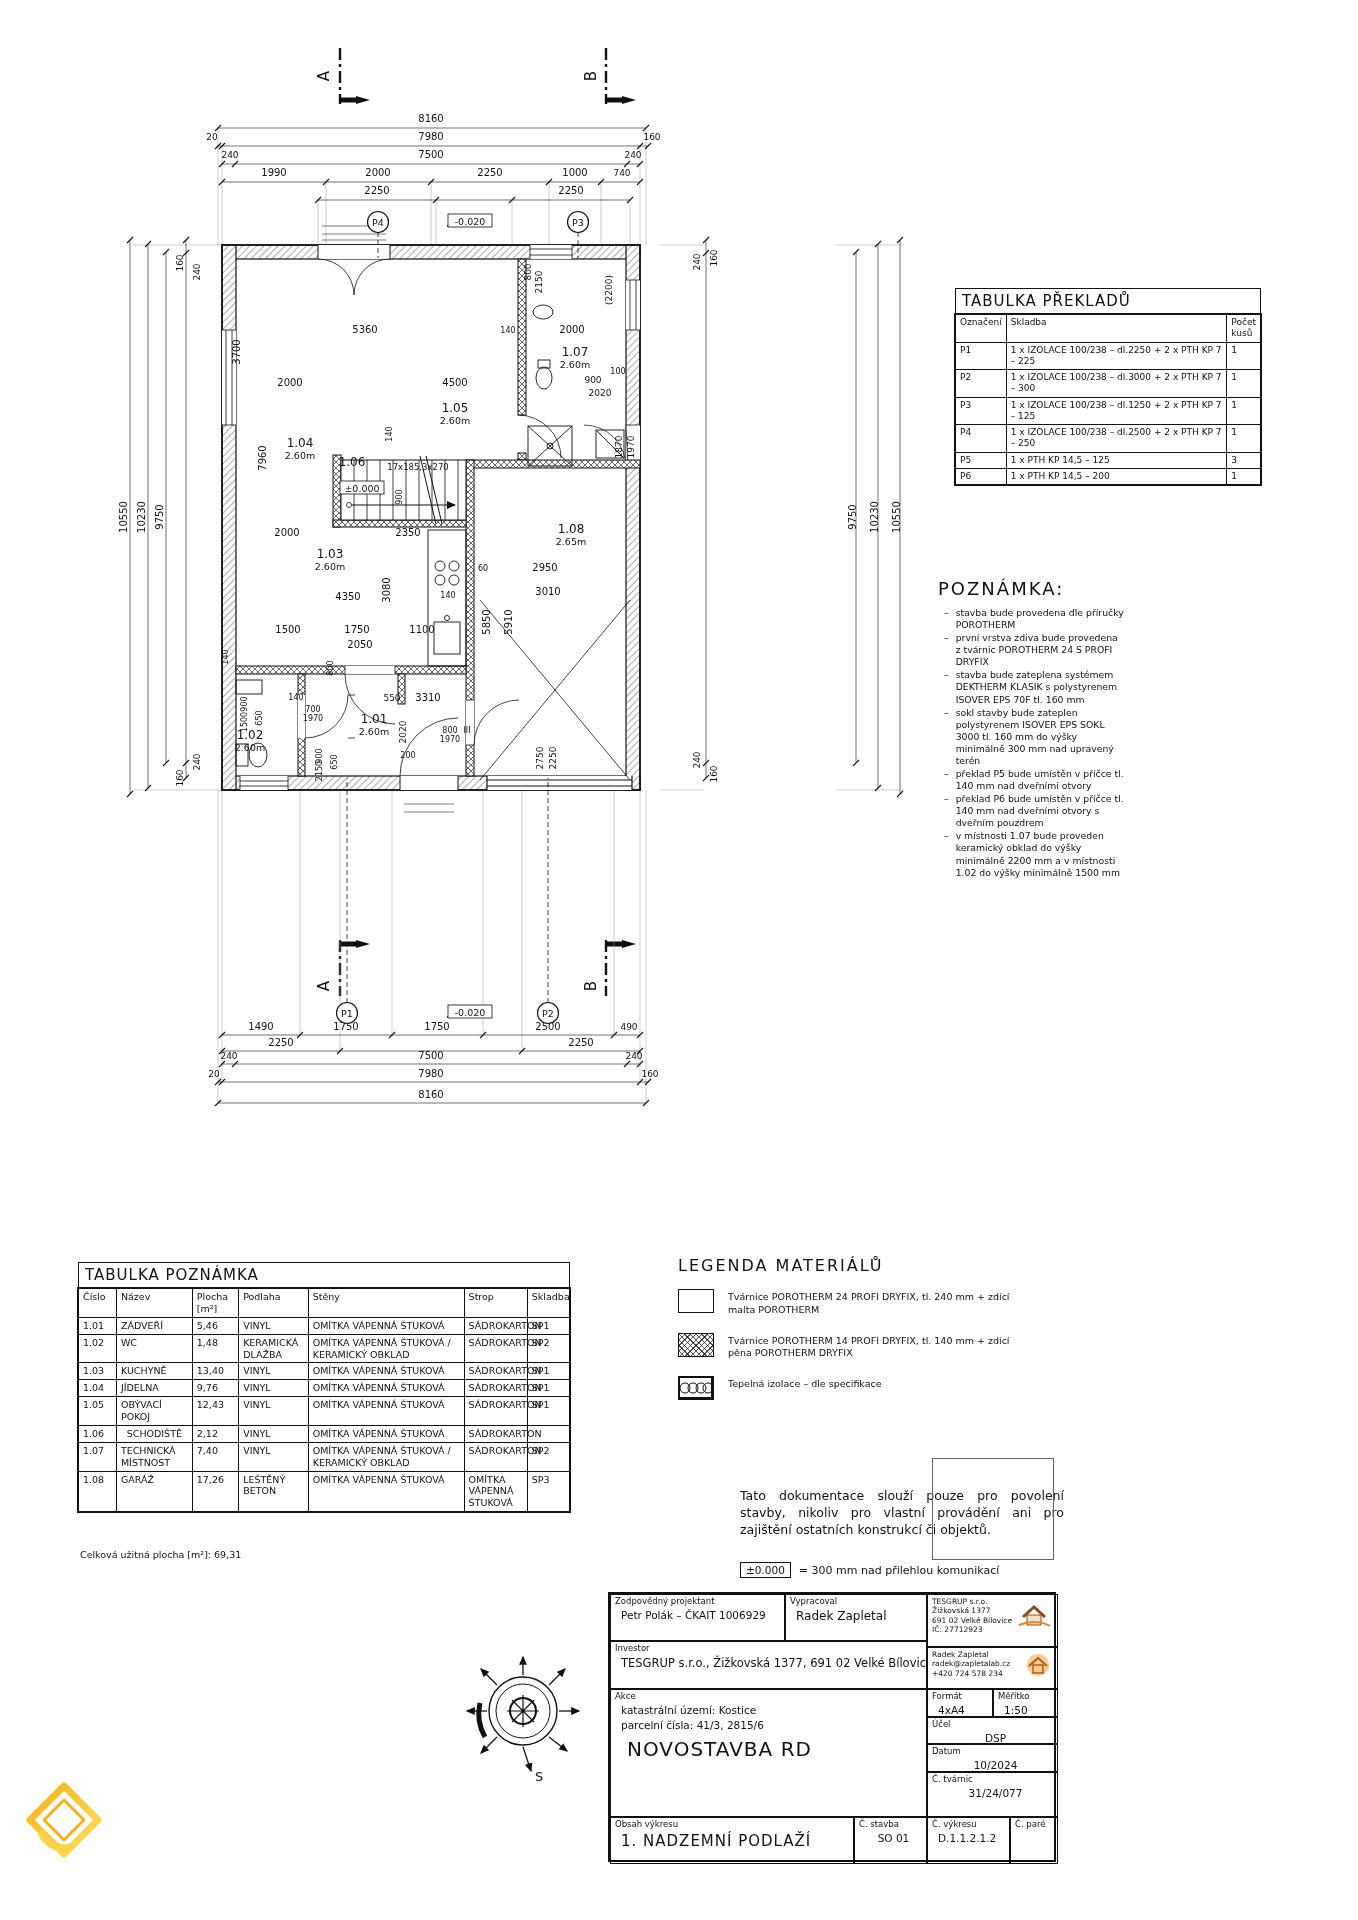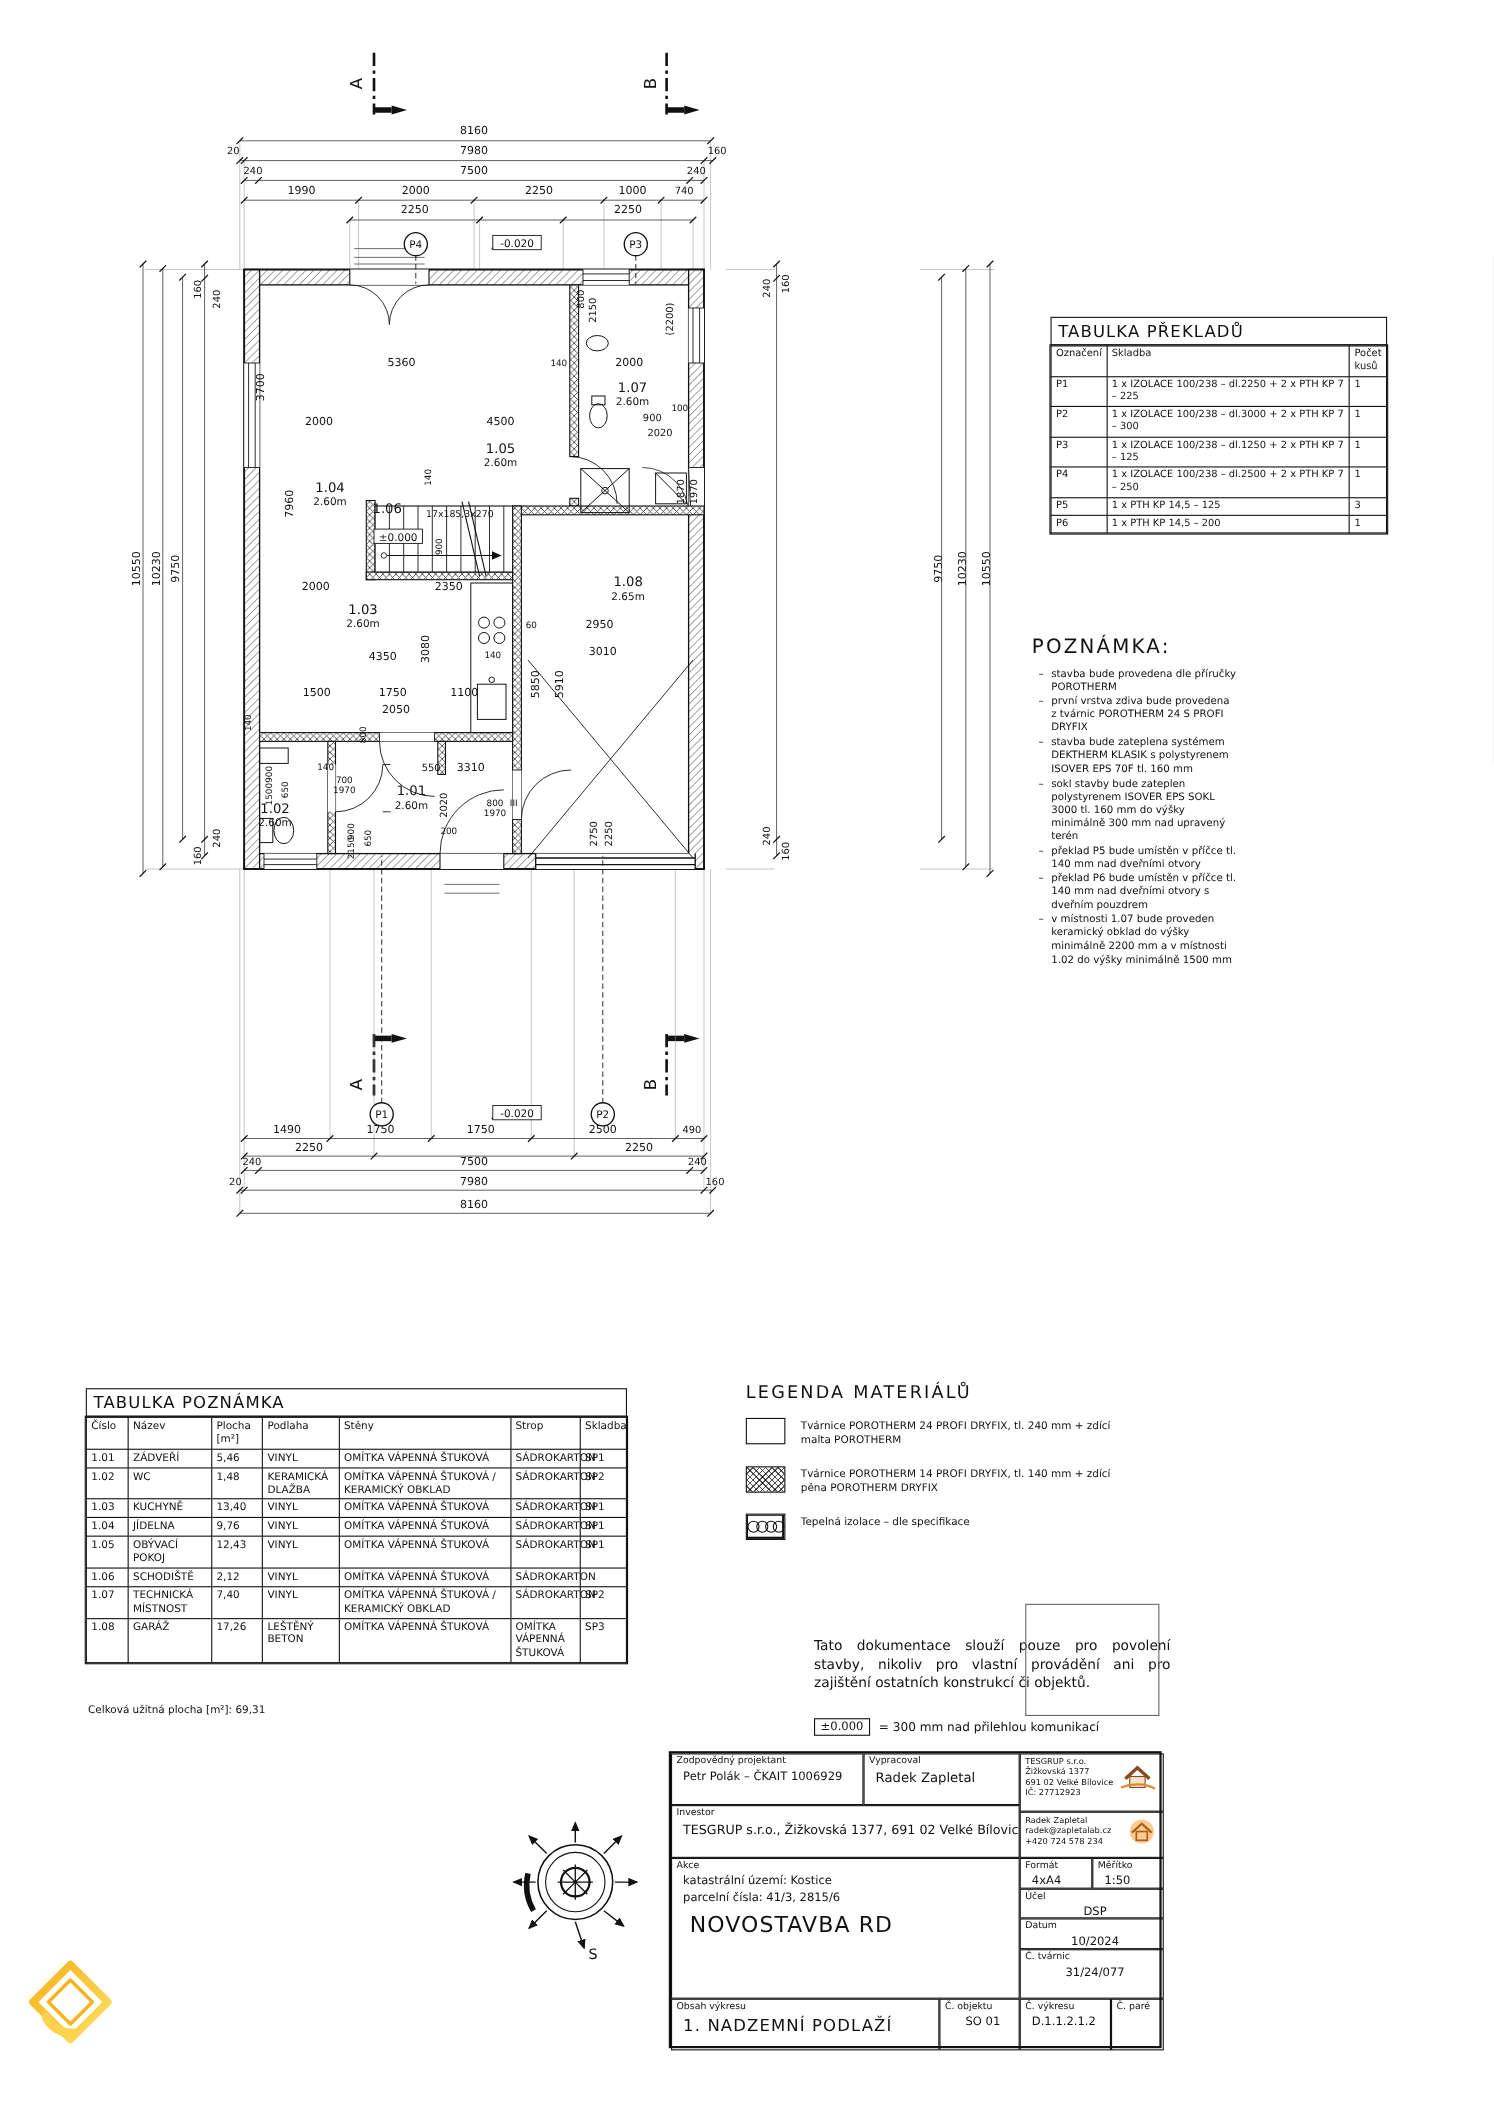--- a/index.html
+++ b/index.html
@@ -535,21 +535,21 @@
             <td style="white-space: pre-line;">1.05</td>
             <td style="white-space: pre-line;">OBÝVACÍ POKOJ</td>
             <td style="white-space: pre-line;">12,43</td>
             <td style="white-space: pre-line;">VINYL</td>
             <td style="white-space: pre-line;">OMÍTKA VÁPENNÁ ŠTUKOVÁ</td>
             <td style="white-space: pre-line;">SÁDROKARTON</td>
             <td style="white-space: pre-line;">SP1</td>
           </tr>
           <tr>
             <td style="white-space: pre-line;">1.06</td>
-            <td style="white-space: pre-line;">SCHODIŠTĚ</td>
+            <td style="white-space: pre-line; text-align: center;">SCHODIŠTĚ</td>
             <td style="white-space: pre-line;">2,12</td>
             <td style="white-space: pre-line;">VINYL</td>
             <td style="white-space: pre-line;">OMÍTKA VÁPENNÁ ŠTUKOVÁ</td>
             <td style="white-space: pre-line;">SÁDROKARTON</td>
             <td style="white-space: pre-line;"></td>
           </tr>
           <tr>
             <td style="white-space: pre-line;">1.07</td>
             <td style="white-space: pre-line;">TECHNICKÁ MÍSTNOST</td>
             <td style="white-space: pre-line;">7,40</td>
@@ -665,21 +665,21 @@
   </div>
   <div class="tb" style="left:317px;top:178px;width:131px;height:45px;">
     <div class="lab">Č. tvárnic</div>
     <div class="val sm" style="text-align:center">31/24/077</div>
   </div>
   <div class="tb" style="left:0;top:223px;width:244px;height:47px;">
     <div class="lab">Obsah výkresu</div>
     <div class="val" style="font-size:15px;letter-spacing:1px">1.  NADZEMNÍ  PODLAŽÍ</div>
   </div>
   <div class="tb" style="left:244px;top:223px;width:73px;height:47px;">
-    <div class="lab">Č. objektu</div>
+    <div class="lab">Č. stavba</div>
     <div class="val sm" style="text-align:center">SO 01</div>
   </div>
   <div class="tb" style="left:317px;top:223px;width:83px;height:47px;">
     <div class="lab">Č. výkresu</div>
     <div class="val sm">D.1.1.2.1.2</div>
   </div>
   <div class="tb" style="left:400px;top:223px;width:48px;height:47px;">
     <div class="lab">Č. paré</div>
     <div class="val sm"></div>
   </div>

